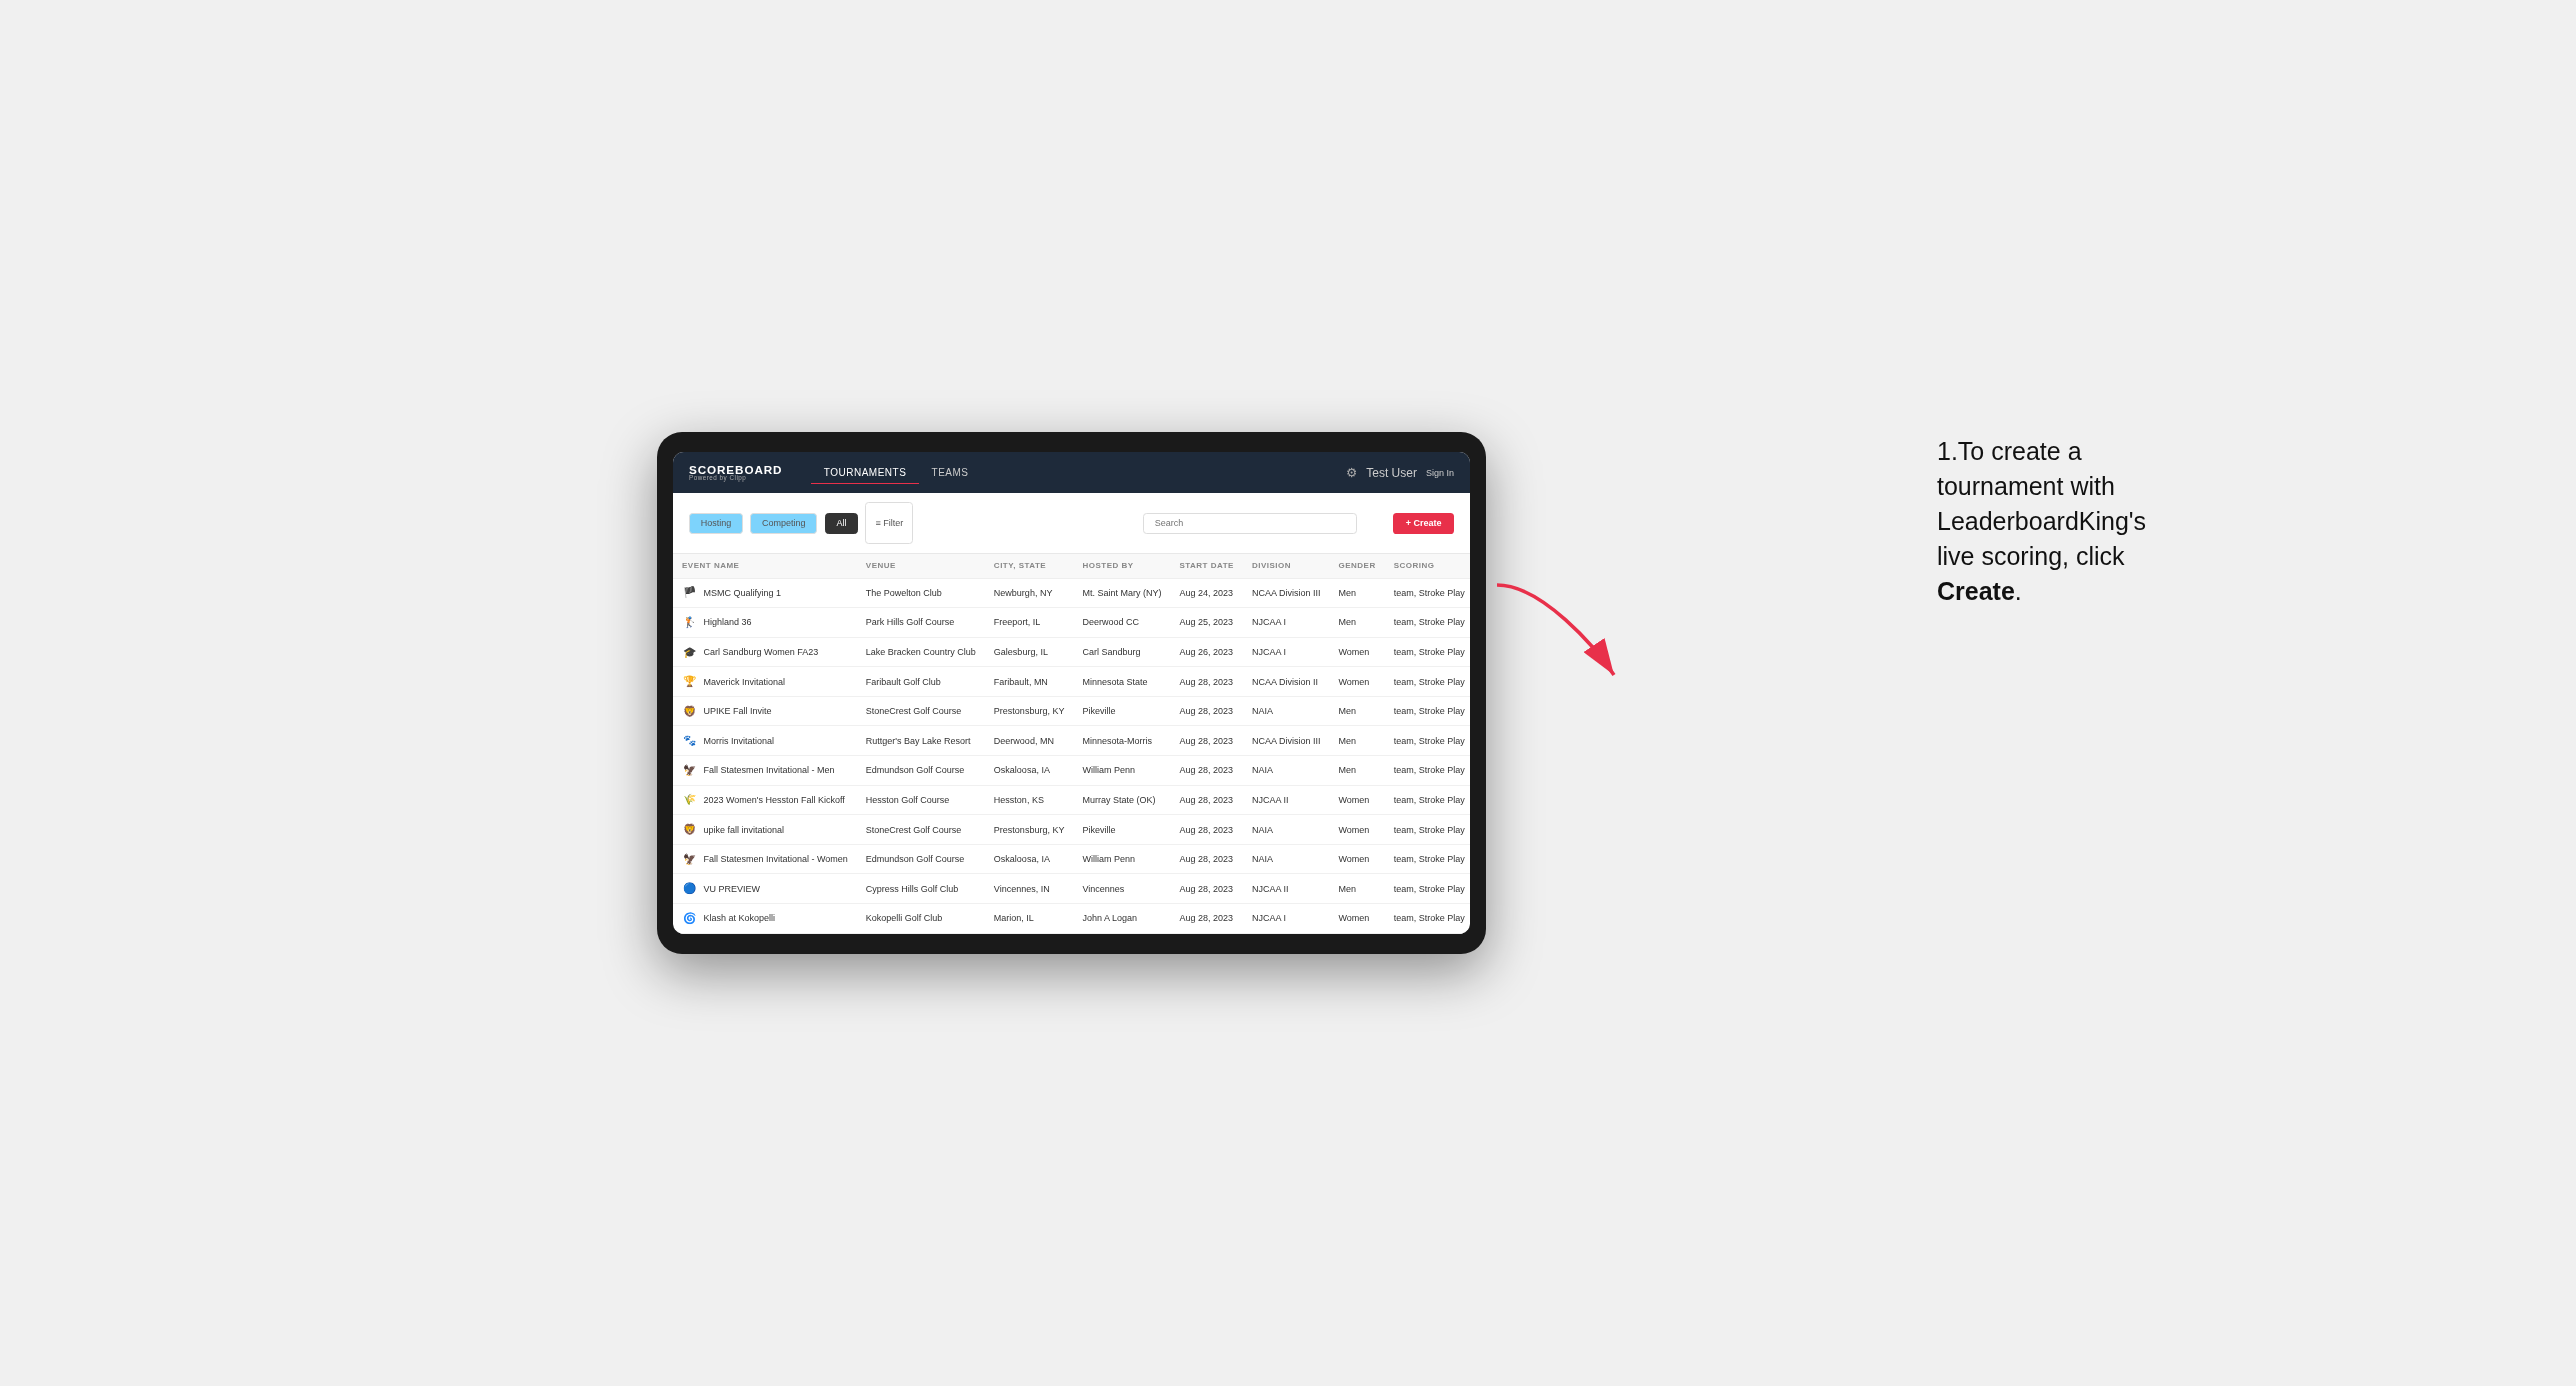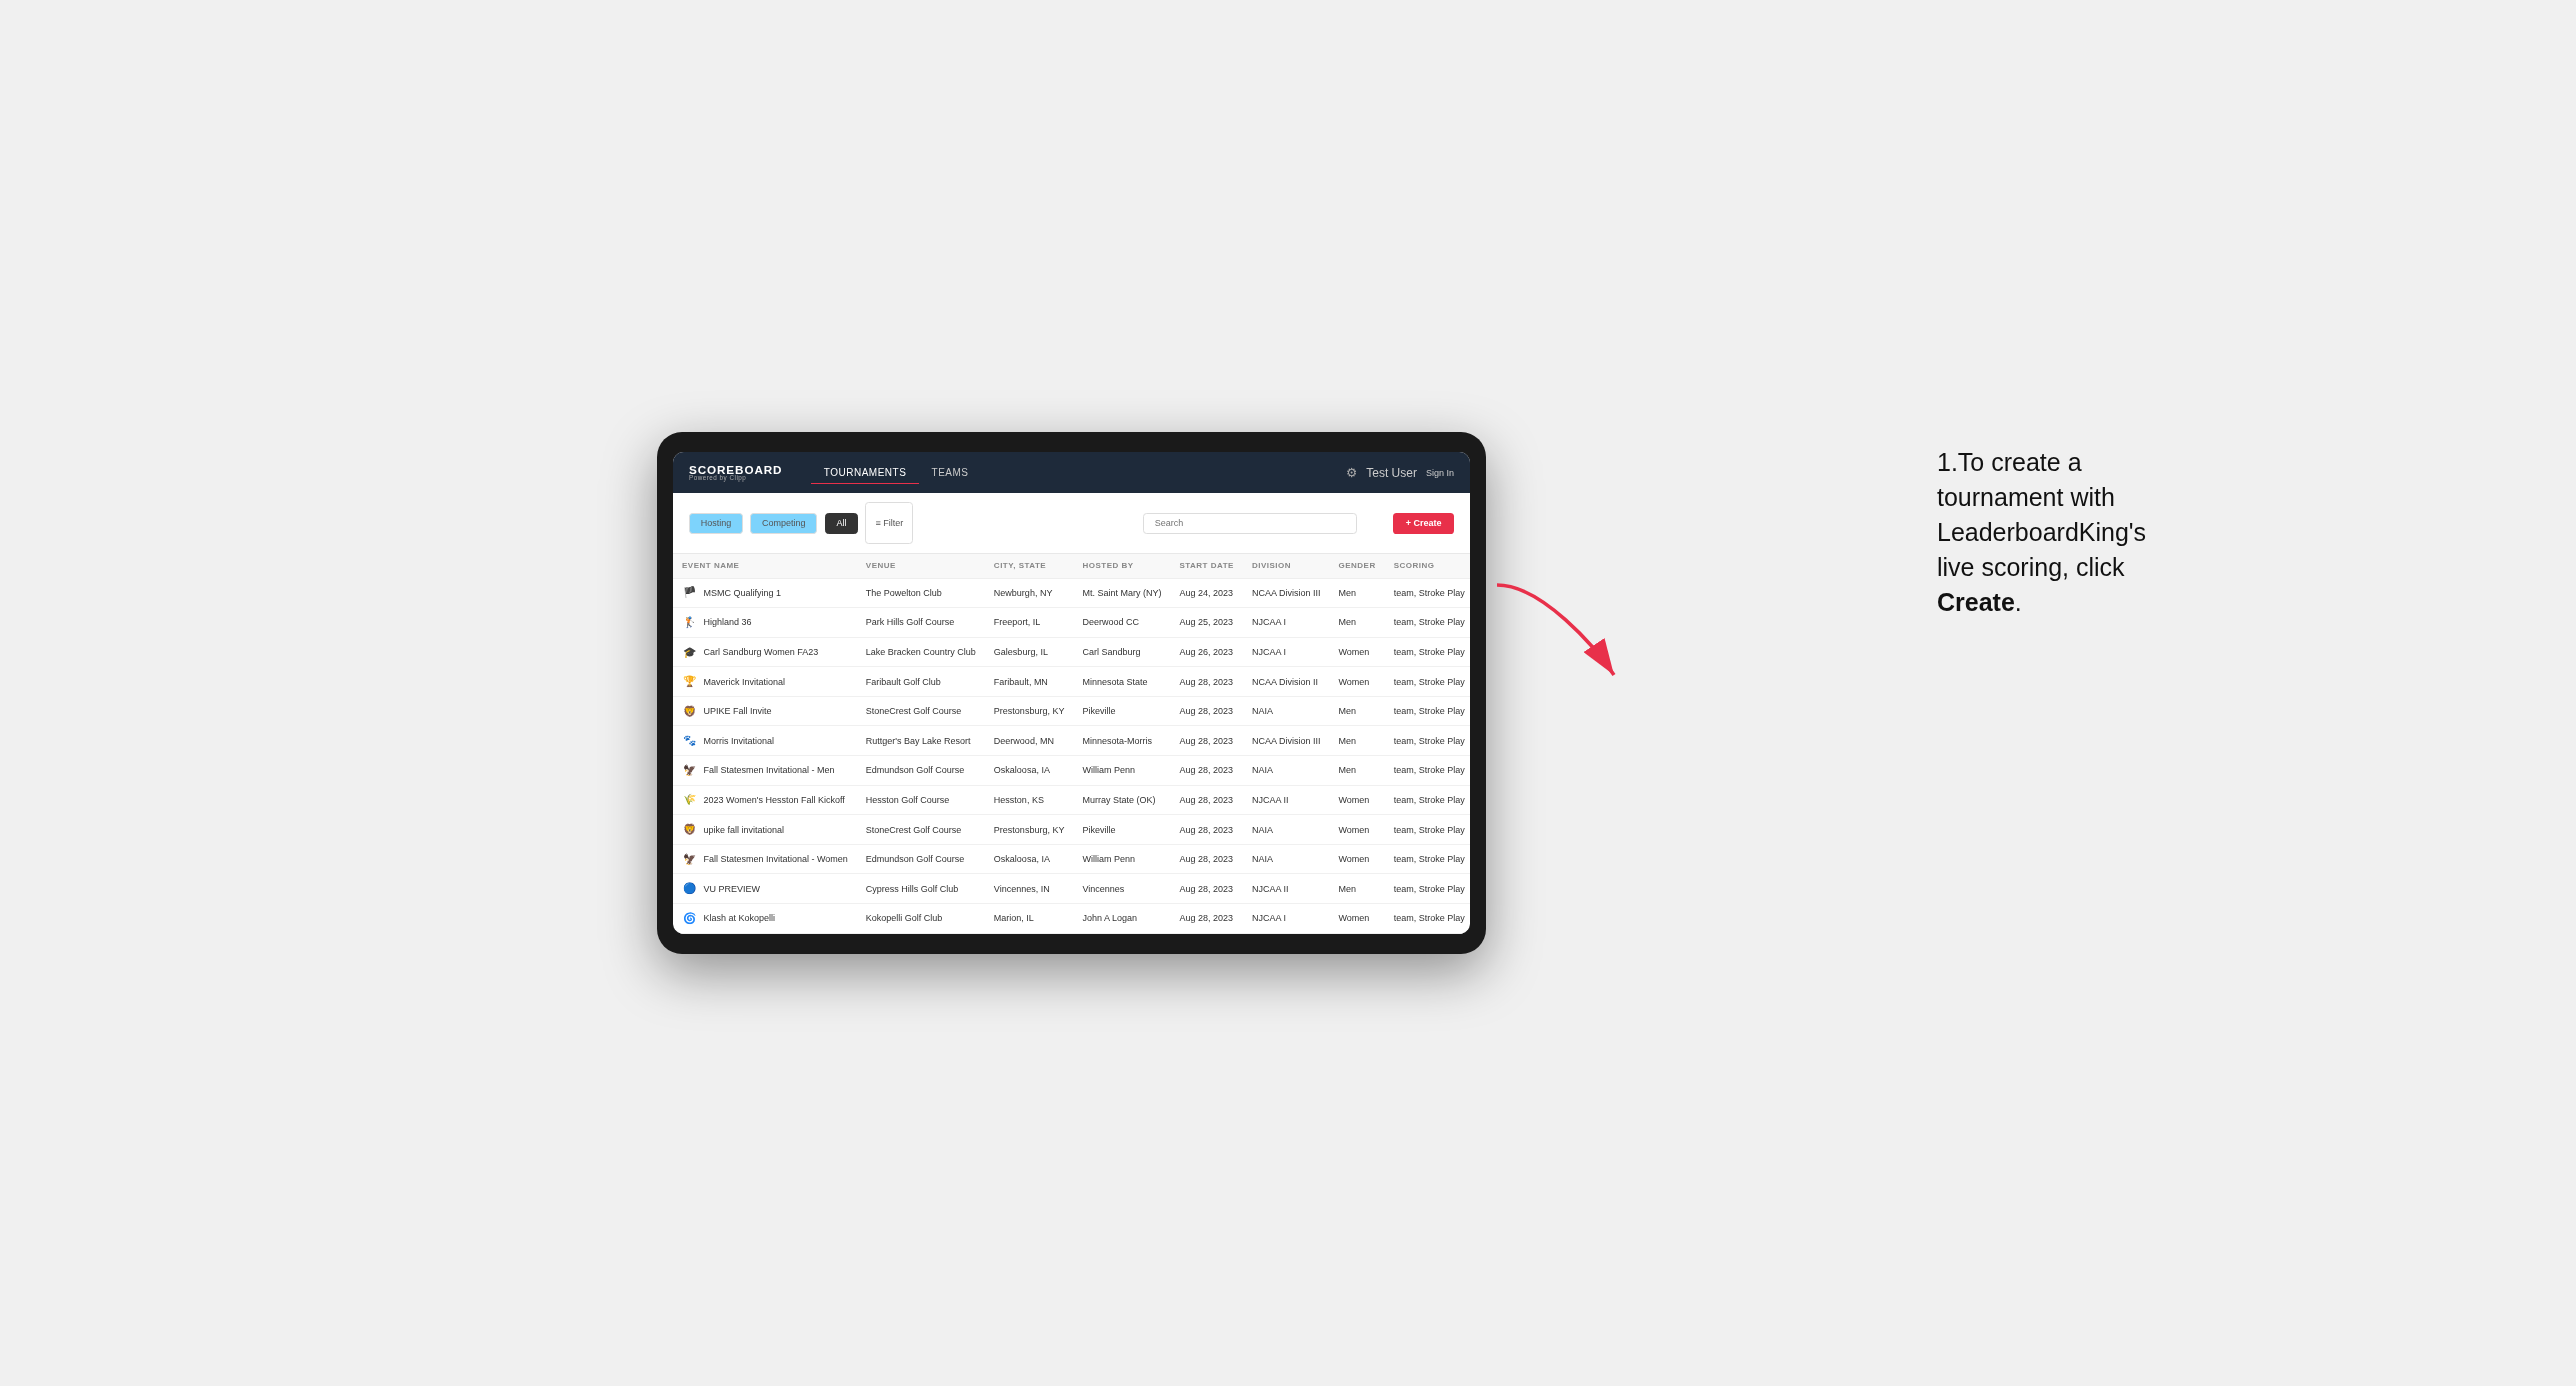--- a/index.html
+++ b/index.html
@@ -495,21 +495,21 @@
       <td class="col-scoring">team, Stroke Play</td>
 
     </tr>
             </tbody>
         </table>
       </div>
 
     </div>
   </div>
 
-  <div class="annotation-text" style="right:-306px; top:13px; position:absolute;">
+  <div class="annotation-text" style="right:-306px; top:2px; position:absolute;">
     <span>1.To create a<br>tournament with<br>LeaderboardKing's<br>live scoring, click<br><strong>Create</strong>.</span>
   </div>
 
   <svg class="arrow-svg" viewBox="0 0 160 120" style="position:absolute; right:287px; top:144px;">
     <defs>
       <marker id="arrowhead" markerWidth="10" markerHeight="7" refX="10" refY="3.5" orient="auto">
         <polygon points="0 0, 10 3.5, 0 7" fill="#e8304a"></polygon>
       </marker>
     </defs>
     <path d="M 10 10 C 60 10, 120 80, 140 110" stroke="#e8304a" stroke-width="4" fill="none" marker-end="url(#arrowhead)"></path>

